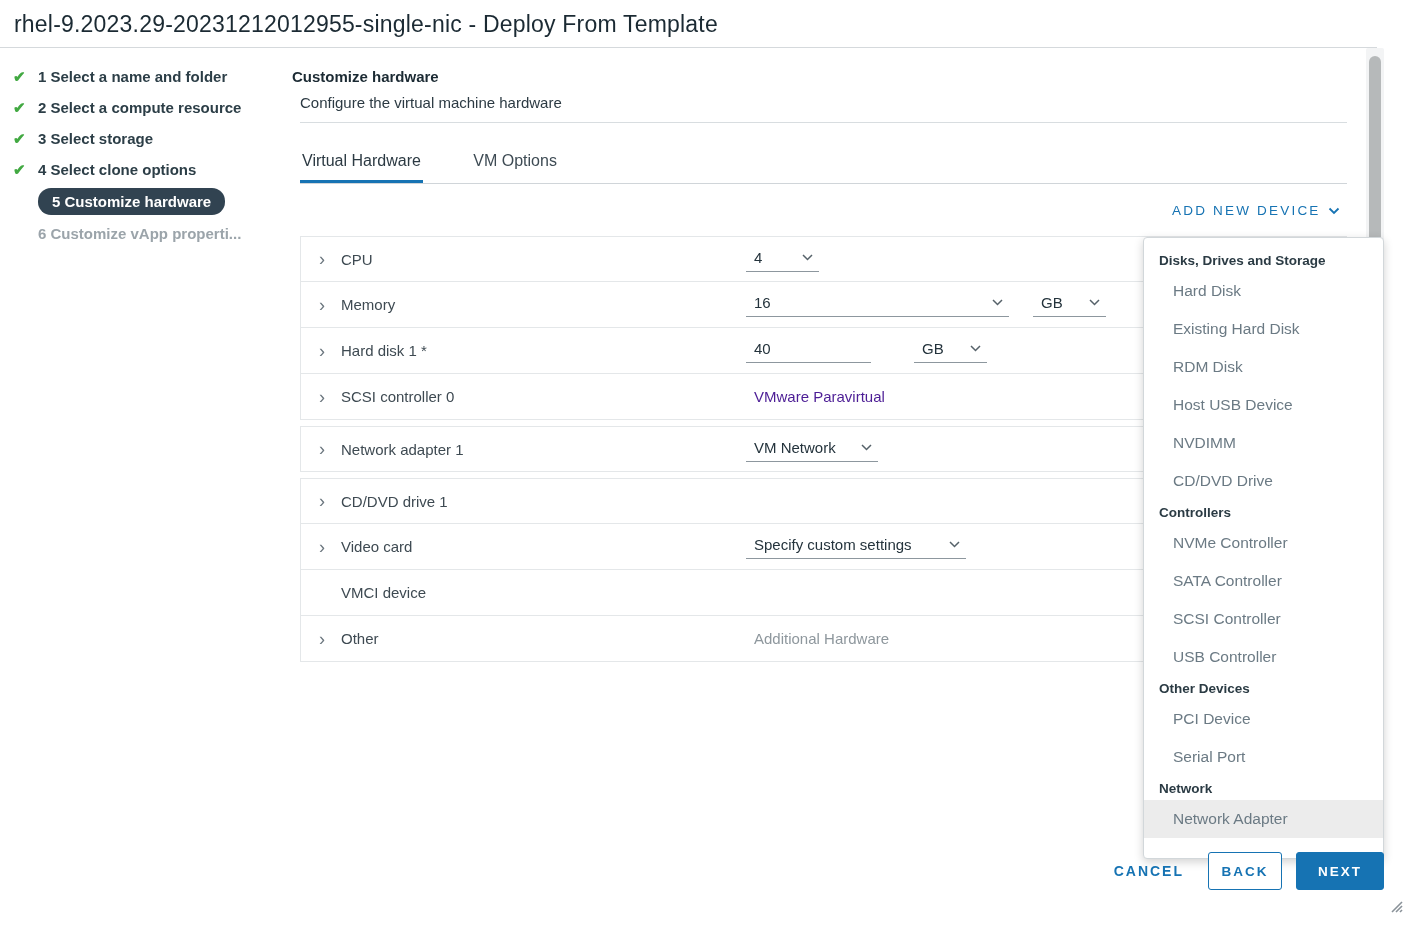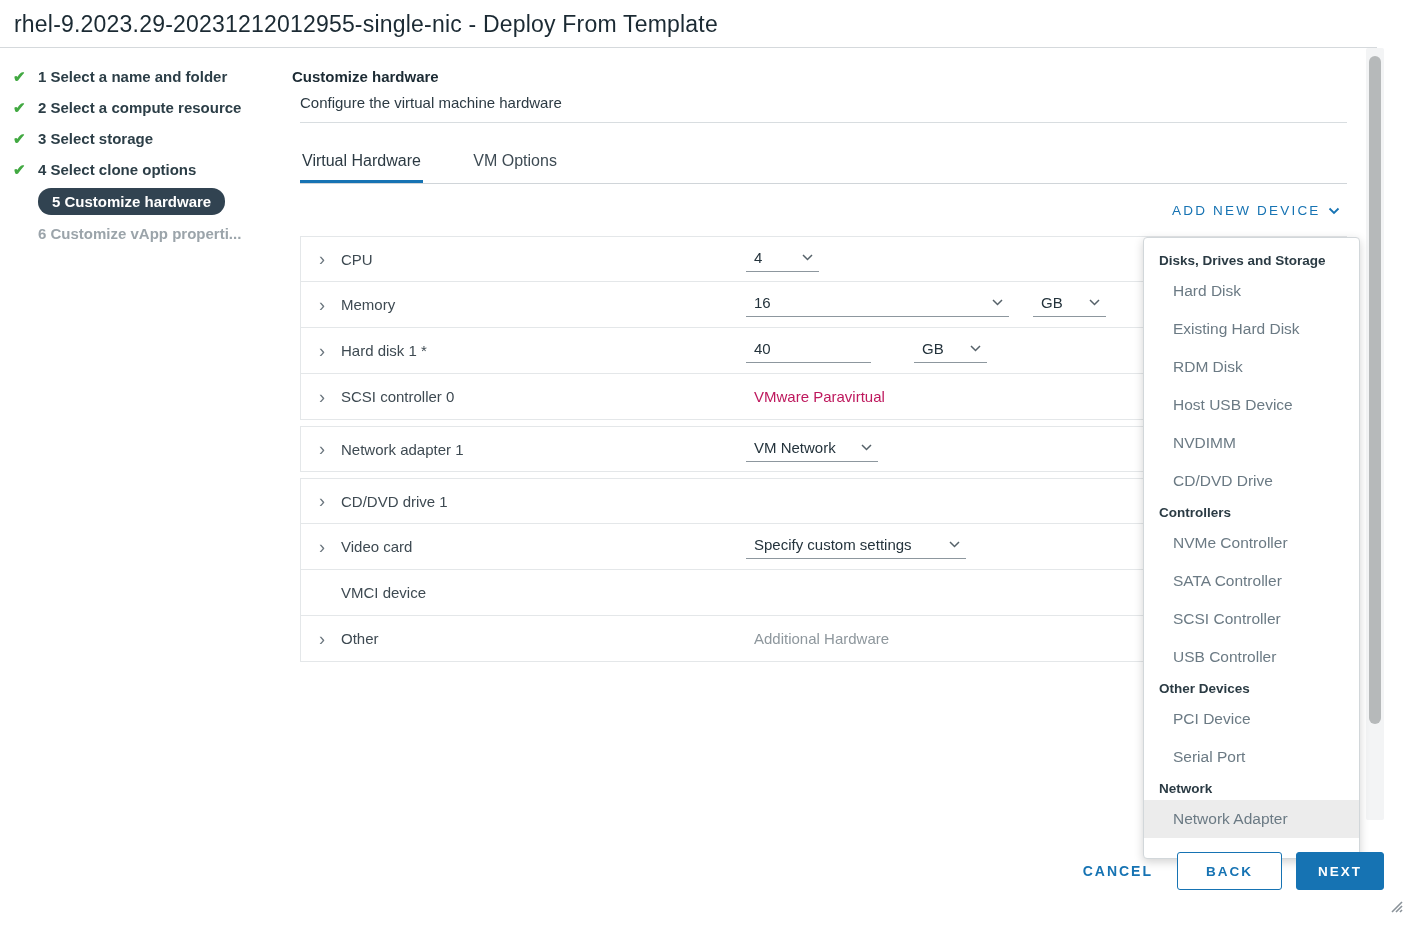--- a/index.html
+++ b/index.html
@@ -49,37 +49,37 @@
   .expander{width:22px;margin-left:18px;font-size:18px;color:#6b767e;line-height:1;cursor:pointer;}
   .spacer{width:40px;}
   .hw-label{font-size:15px;color:var(--row-label);}
   .value-area{position:absolute;left:445px;display:flex;align-items:center;}
   .sel,.inp{display:flex;align-items:center;justify-content:space-between;
       border-bottom:1px solid #8d979e;padding:2px 6px 5px 8px;font-size:15px;color:#24333c;cursor:pointer;}
   .inp{cursor:text;}
   .w72{width:73px;}.w125{width:125px;}.w132{width:132px;}.w220{width:220px;}.w263{width:263px;}
   .unit{margin-left:24px;}
   .row-2 .unit{margin-left:43px;}
-  .static-val{font-size:15px;color:#be185d;padding-left:8px;}
+  .static-val{font-size:15px;color:#4c1d95;padding-left:8px;}
   .static-val.muted{color:var(--muted);}
   .chev svg{display:block;}
   
-  .menu{position:absolute;left:1143px;top:237px;width:217px;padding:10px 0 20px 0;background:#ffffff;
+  .menu{position:absolute;left:1143px;top:237px;width:241px;padding:10px 0 20px 0;background:#ffffff;
       border:1px solid #d2d7da;border-radius:4px;box-shadow:0 3px 10px rgba(0,0,0,.18);z-index:5;}
   .menu-header{height:24px;display:flex;align-items:center;padding-left:15px;
       font-size:13.5px;font-weight:bold;color:#2b3b44;}
   .menu-item{height:38px;display:flex;align-items:center;padding-left:29px;
       font-size:15.5px;color:#6b7a84;cursor:pointer;}
   .menu-item.highlight{background:#ececec;}
   
   .footer{position:absolute;left:0;top:852px;width:1384px;display:flex;justify-content:flex-end;align-items:center;gap:14px;z-index:6;}
   .btn-link{font-size:14px;font-weight:bold;letter-spacing:2px;color:var(--accent);background:none;border:none;
       margin-right:10px;cursor:pointer;font-family:inherit;}
   .btn{height:38px;border-radius:3px;font-size:13.5px;font-weight:bold;letter-spacing:2px;cursor:pointer;font-family:inherit;}
-  .btn-outline{width:105px;background:#ffffff;border:1px solid var(--accent);color:var(--accent);}
+  .btn-outline{width:74px;background:#ffffff;border:1px solid var(--accent);color:var(--accent);}
   .btn-primary{width:88px;background:var(--accent);border:1px solid var(--accent);color:#ffffff;}
   
   .scroll-track{position:absolute;left:1366px;top:48px;width:18px;height:772px;background:#f3f4f5;border-radius:2px;}
   .scroll-thumb{position:absolute;left:3px;top:8px;width:12px;height:668px;background:#b6b9ba;border-radius:7px;cursor:pointer;}
   
   .resize-handle{position:absolute;left:1388px;top:898px;cursor:nwse-resize;}
 </style>
 </head>
 <body>
 

